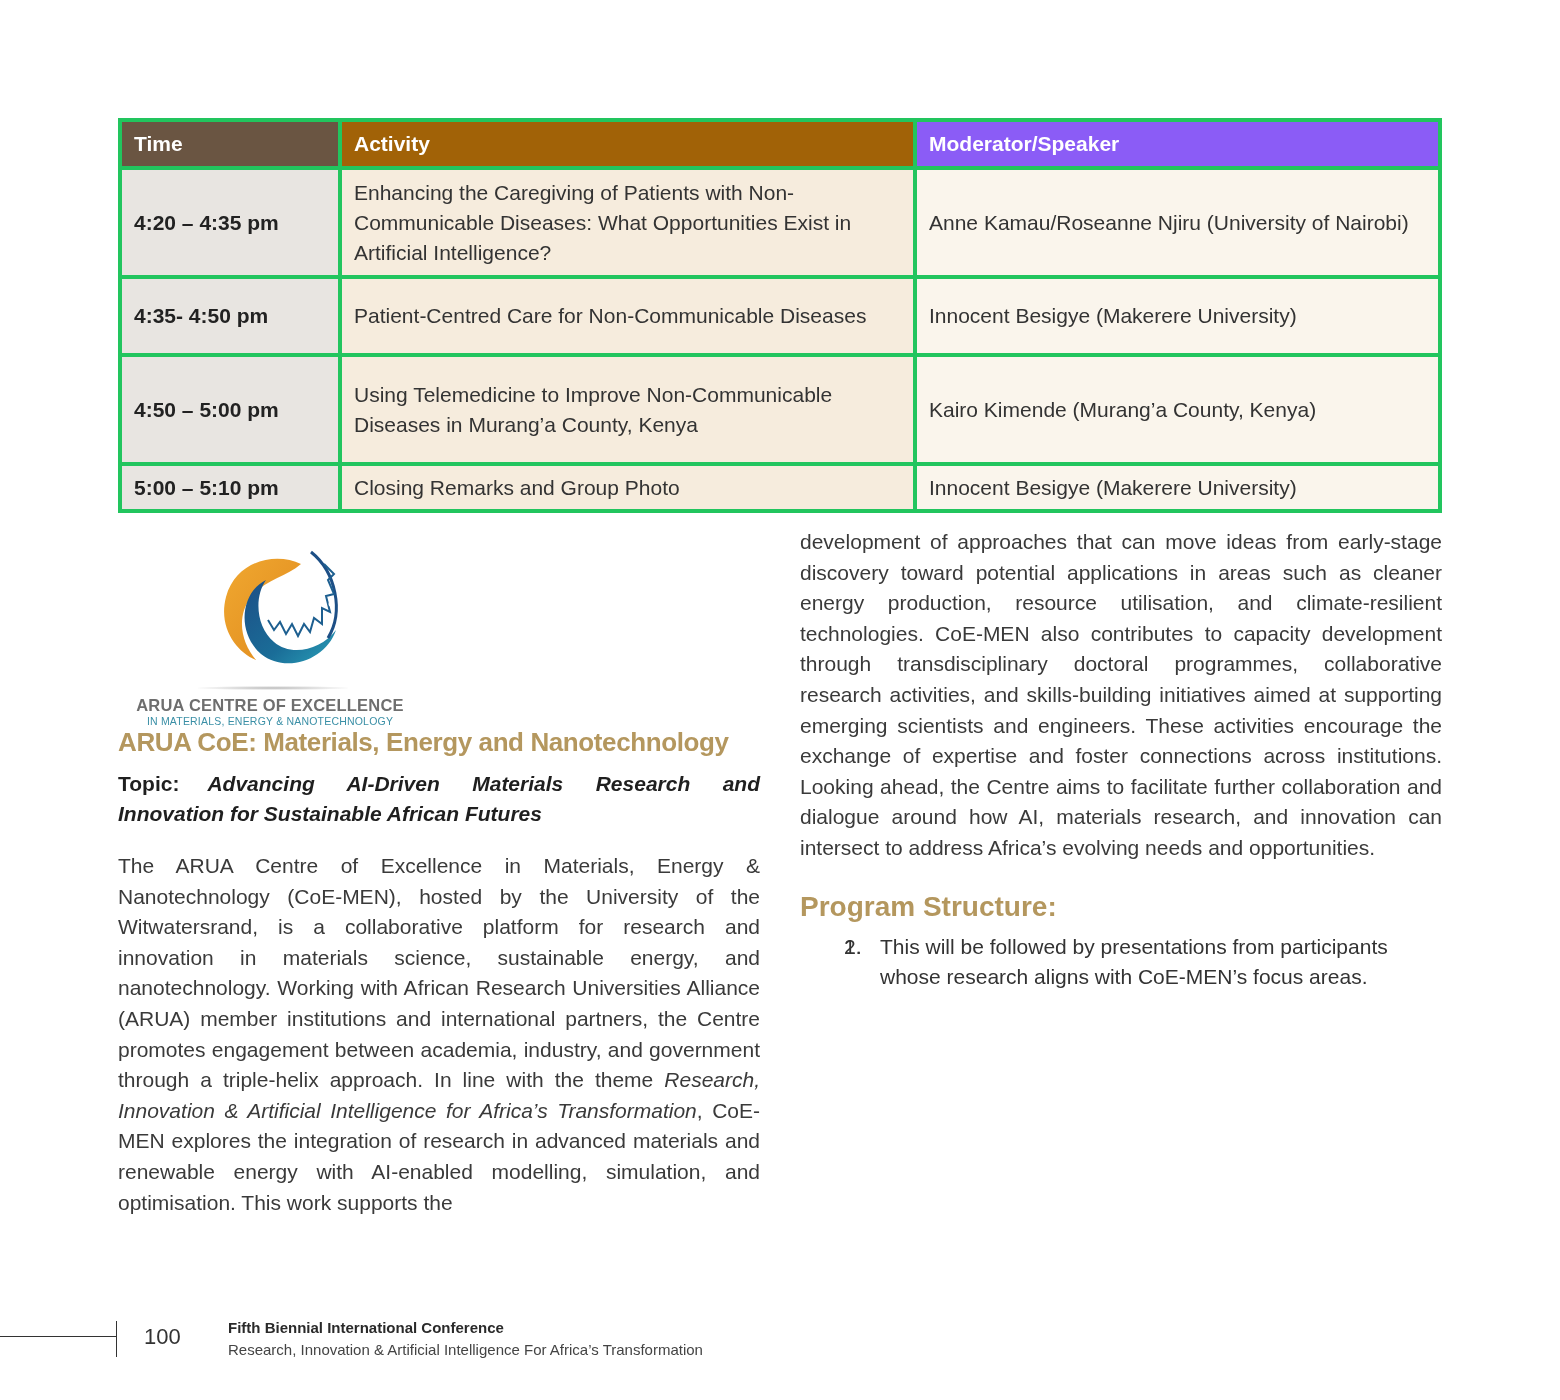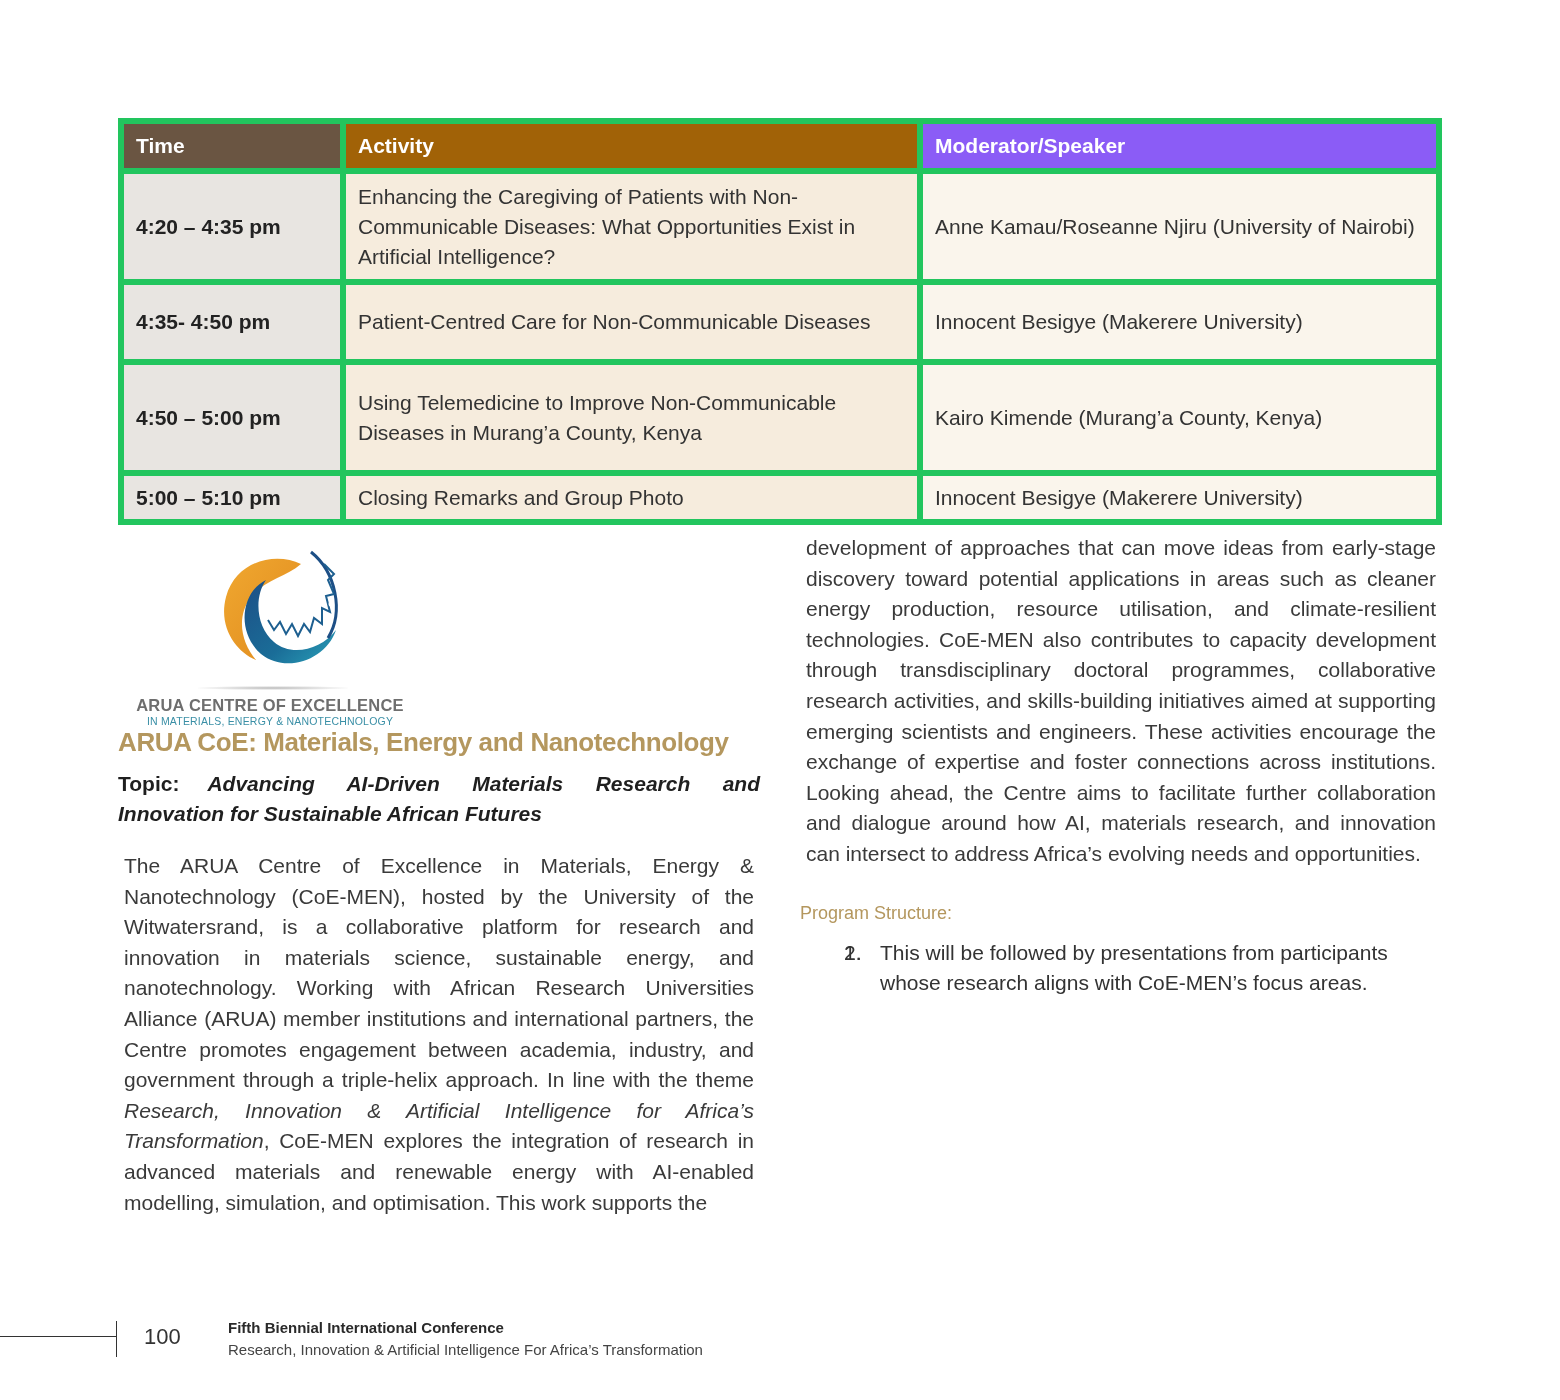--- a/index.html
+++ b/index.html
@@ -6,21 +6,21 @@
   body {
     width: 1560px; height: 1400px; background: #ffffff; position: relative; overflow: hidden;
     font-family: "Liberation Sans", sans-serif; color: #2a2a2a;
   }
   
   .schedule {
     position: absolute; left: 118px; top: 118px; width: 1324px;
     border-collapse: collapse; table-layout: fixed;
   }
   .schedule th, .schedule td {
-    border: 6px solid #22c55e; padding: 0 12px; font-size: 21px; line-height: 30px; vertical-align: middle;
+    border: 4px solid #22c55e; padding: 0 12px; font-size: 21px; line-height: 30px; vertical-align: middle;
     text-align: left;
   }
   .schedule th { color: #ffffff; font-weight: bold; height: 44px; font-size: 21px; }
   .schedule th.c-time { background: #6a5542; width: 192px; }
   .schedule th.c-act { background: #a16207; width: 547px; }
   .schedule th.c-mod { background: #8b5cf6; }
   .schedule td.c-time { background: #e8e5e1; font-weight: bold; color: #222; }
   .schedule td.c-act { background: #f6ecdd; color: #333; }
   .schedule td.c-mod { background: #faf5ec; color: #333; }
   .schedule tr.r1 td { height: 105px; }
@@ -37,27 +37,27 @@
     font-size: 16.5px; font-weight: bold; color: #6e6e6e; letter-spacing: 0.2px; white-space: nowrap; }
   .logo-sub { position: absolute; left: 2px; top: 175px; width: 300px; text-align: center;
     font-size: 10.5px; color: #3a8fa6; white-space: nowrap; letter-spacing: 0.2px; }
 
   
   .left-col { position: absolute; left: 118px; top: 725px; width: 642px; }
   .section-title { font-size: 26px; font-weight: bold; color: #b4975e; margin: 0; line-height: 34px; letter-spacing: -0.4px; white-space: nowrap; }
   .topic { margin: 10px 0 0 0; font-size: 21px; line-height: 30px; color: #1f1f1f; text-align: justify; text-align-last: left; }
   .topic .topic-label { font-weight: bold; margin-right: 28px; }
   .topic .topic-text { font-weight: bold; font-style: italic; }
-  .body-text { font-size: 21px; line-height: 30.6px; color: #3a3a3a; text-align: justify; margin: 6px; }
+  .body-text { font-size: 21px; line-height: 30.6px; color: #3a3a3a; text-align: justify; margin: 0; }
   .left-col .body-text { margin-top: 22px; }
   .body-text em { font-style: italic; }
 
   
   .right-col { position: absolute; left: 800px; top: 527px; width: 642px; }
-  .program-title { font-size: 18px; font-weight: normal; color: #b4975e; margin: 26px 0 0 0; line-height: 34px; }
+  .program-title { font-size: 28px; font-weight: bold; color: #b4975e; margin: 26px 0 0 0; line-height: 34px; }
   .program-list { list-style: none; margin: 6px 0 0 0; padding: 0; }
   .program-list li { position: relative; padding-left: 80px; font-size: 21px; line-height: 30.6px; color: #333; margin-bottom: 8px; padding-right: 6px; }
   .program-list li .num { position: absolute; left: 44px; top: 0; }
 
   
   .footer-line { position: absolute; left: 0; top: 1336px; width: 116px; height: 1px; background: #333; }
   .footer-tick { position: absolute; left: 116px; top: 1321px; width: 1px; height: 36px; background: #333; }
   .page-number { position: absolute; left: 144px; top: 1324px; font-size: 22px; color: #333; }
   .footer-title { position: absolute; left: 228px; top: 1319px; font-size: 15px; font-weight: bold; color: #2a2a2a; }
   .footer-sub { position: absolute; left: 228px; top: 1341px; font-size: 15px; color: #444; }

